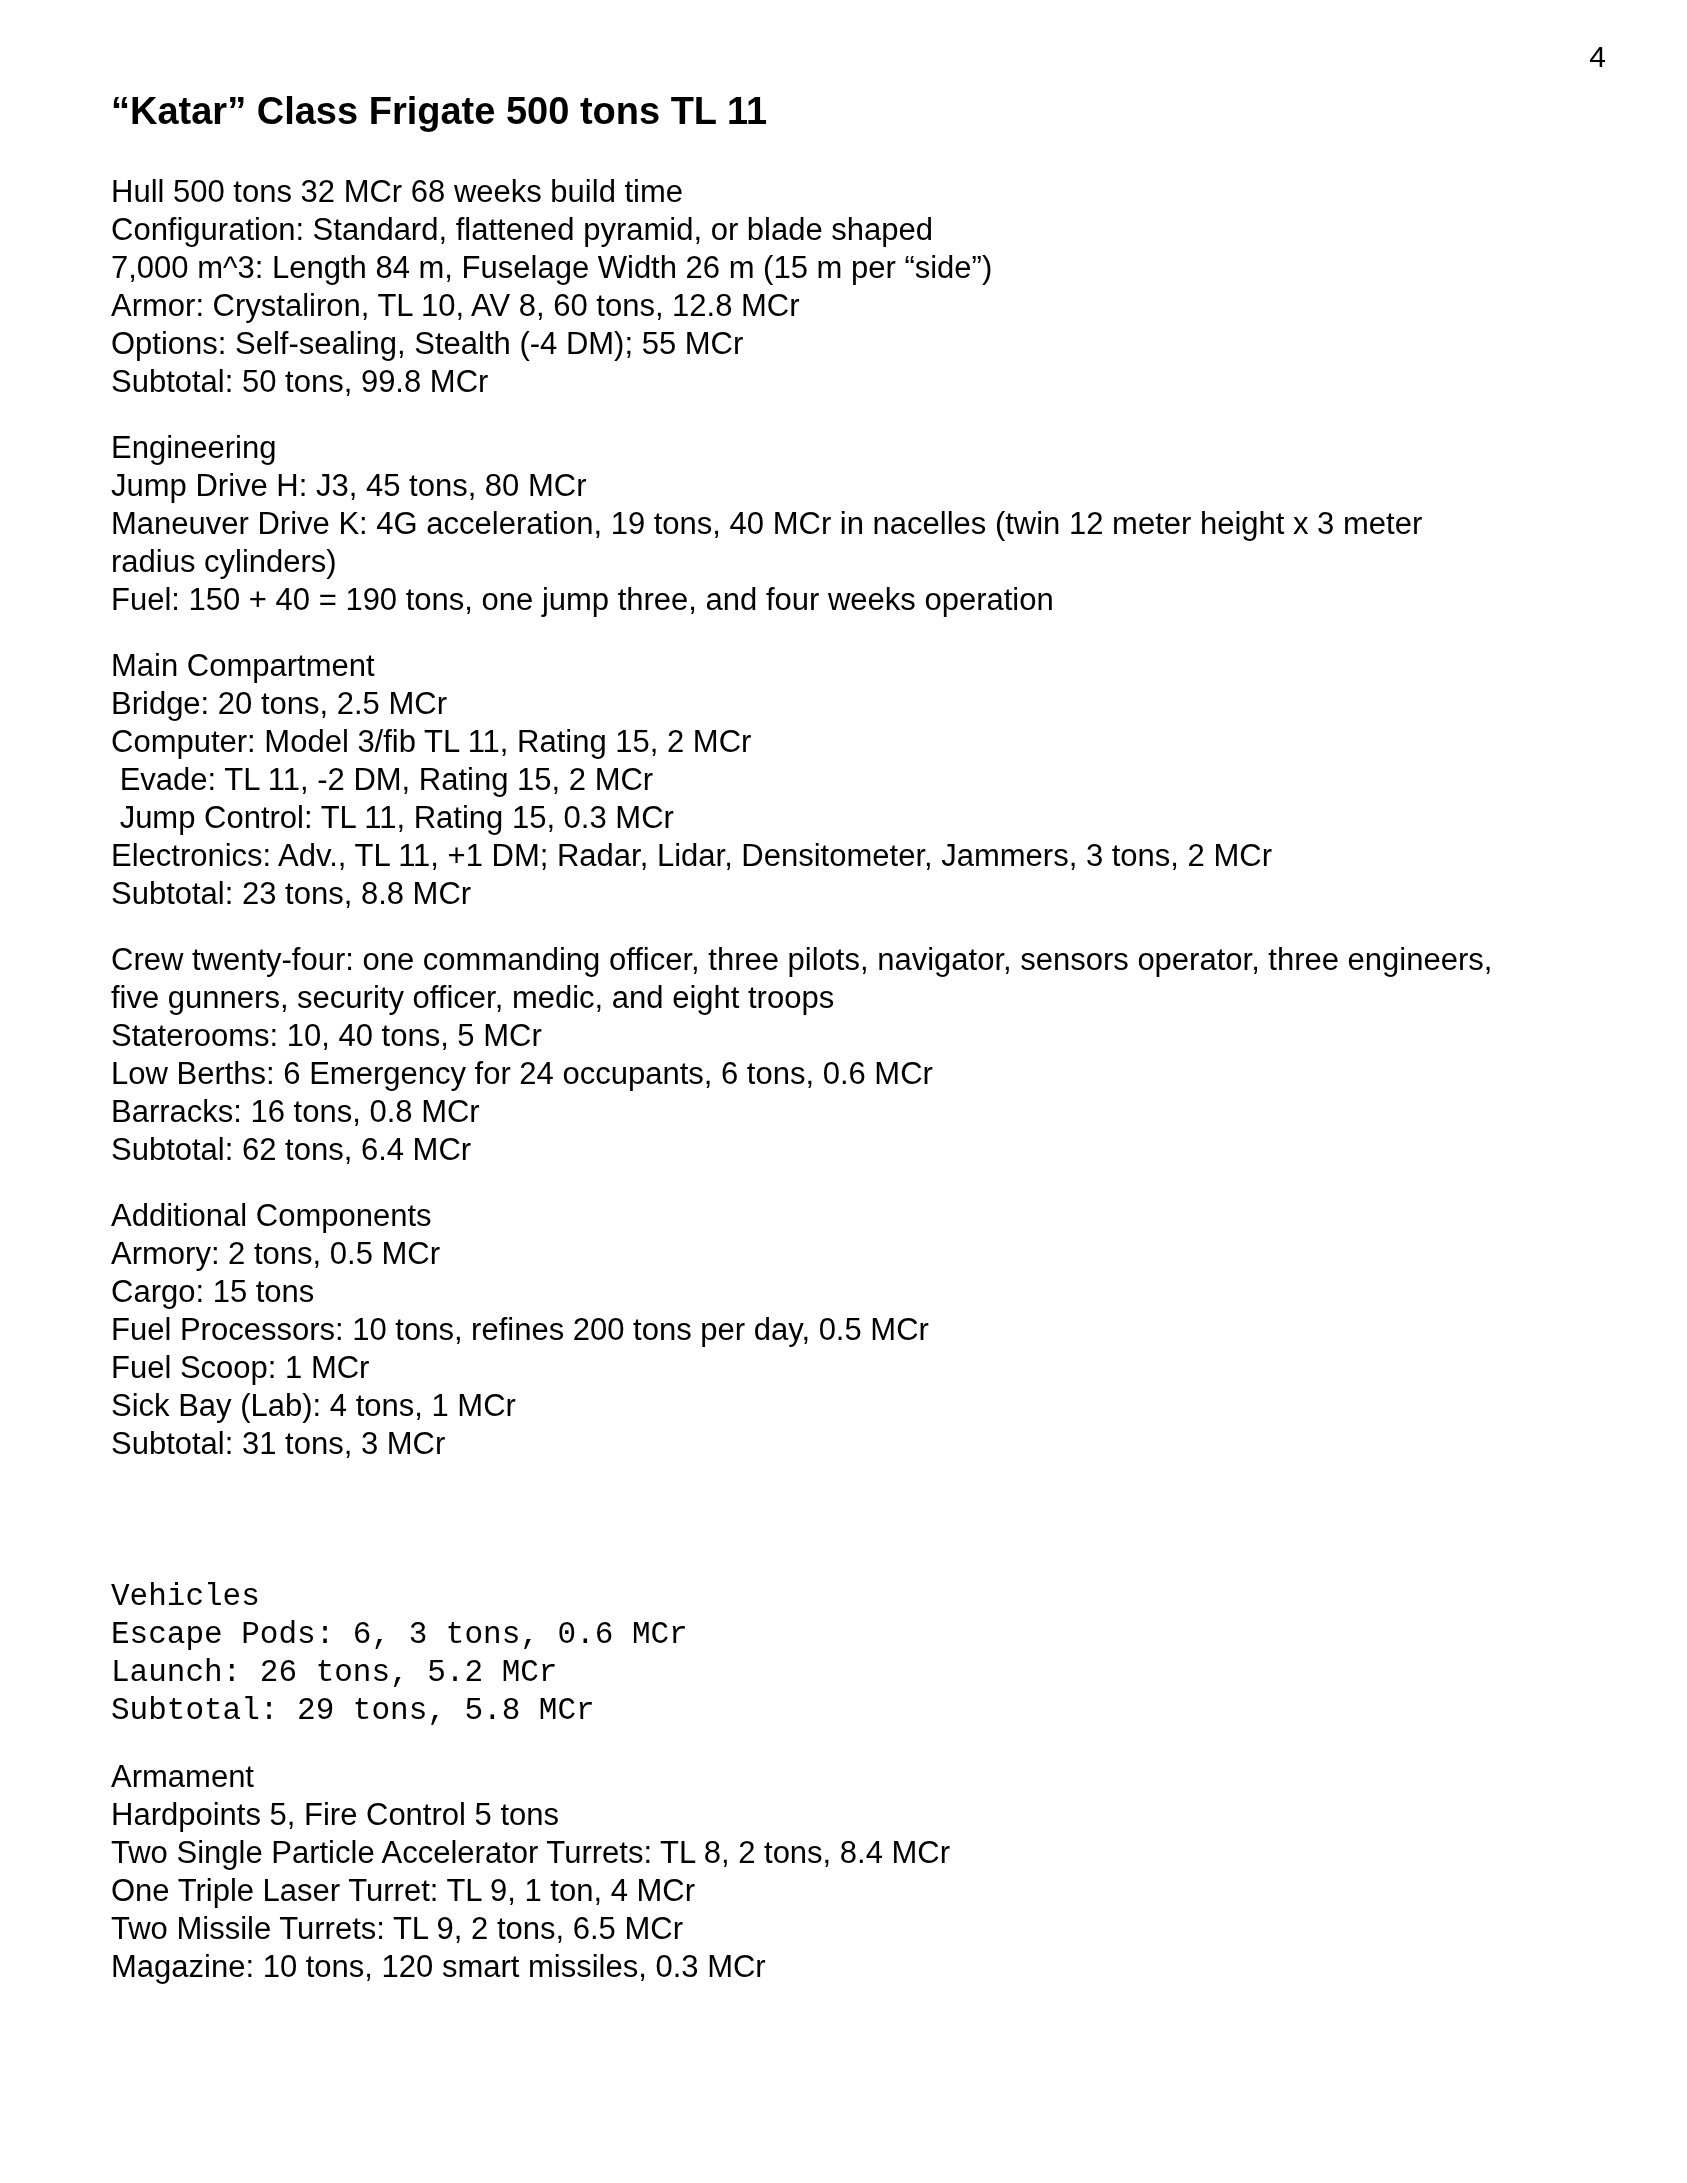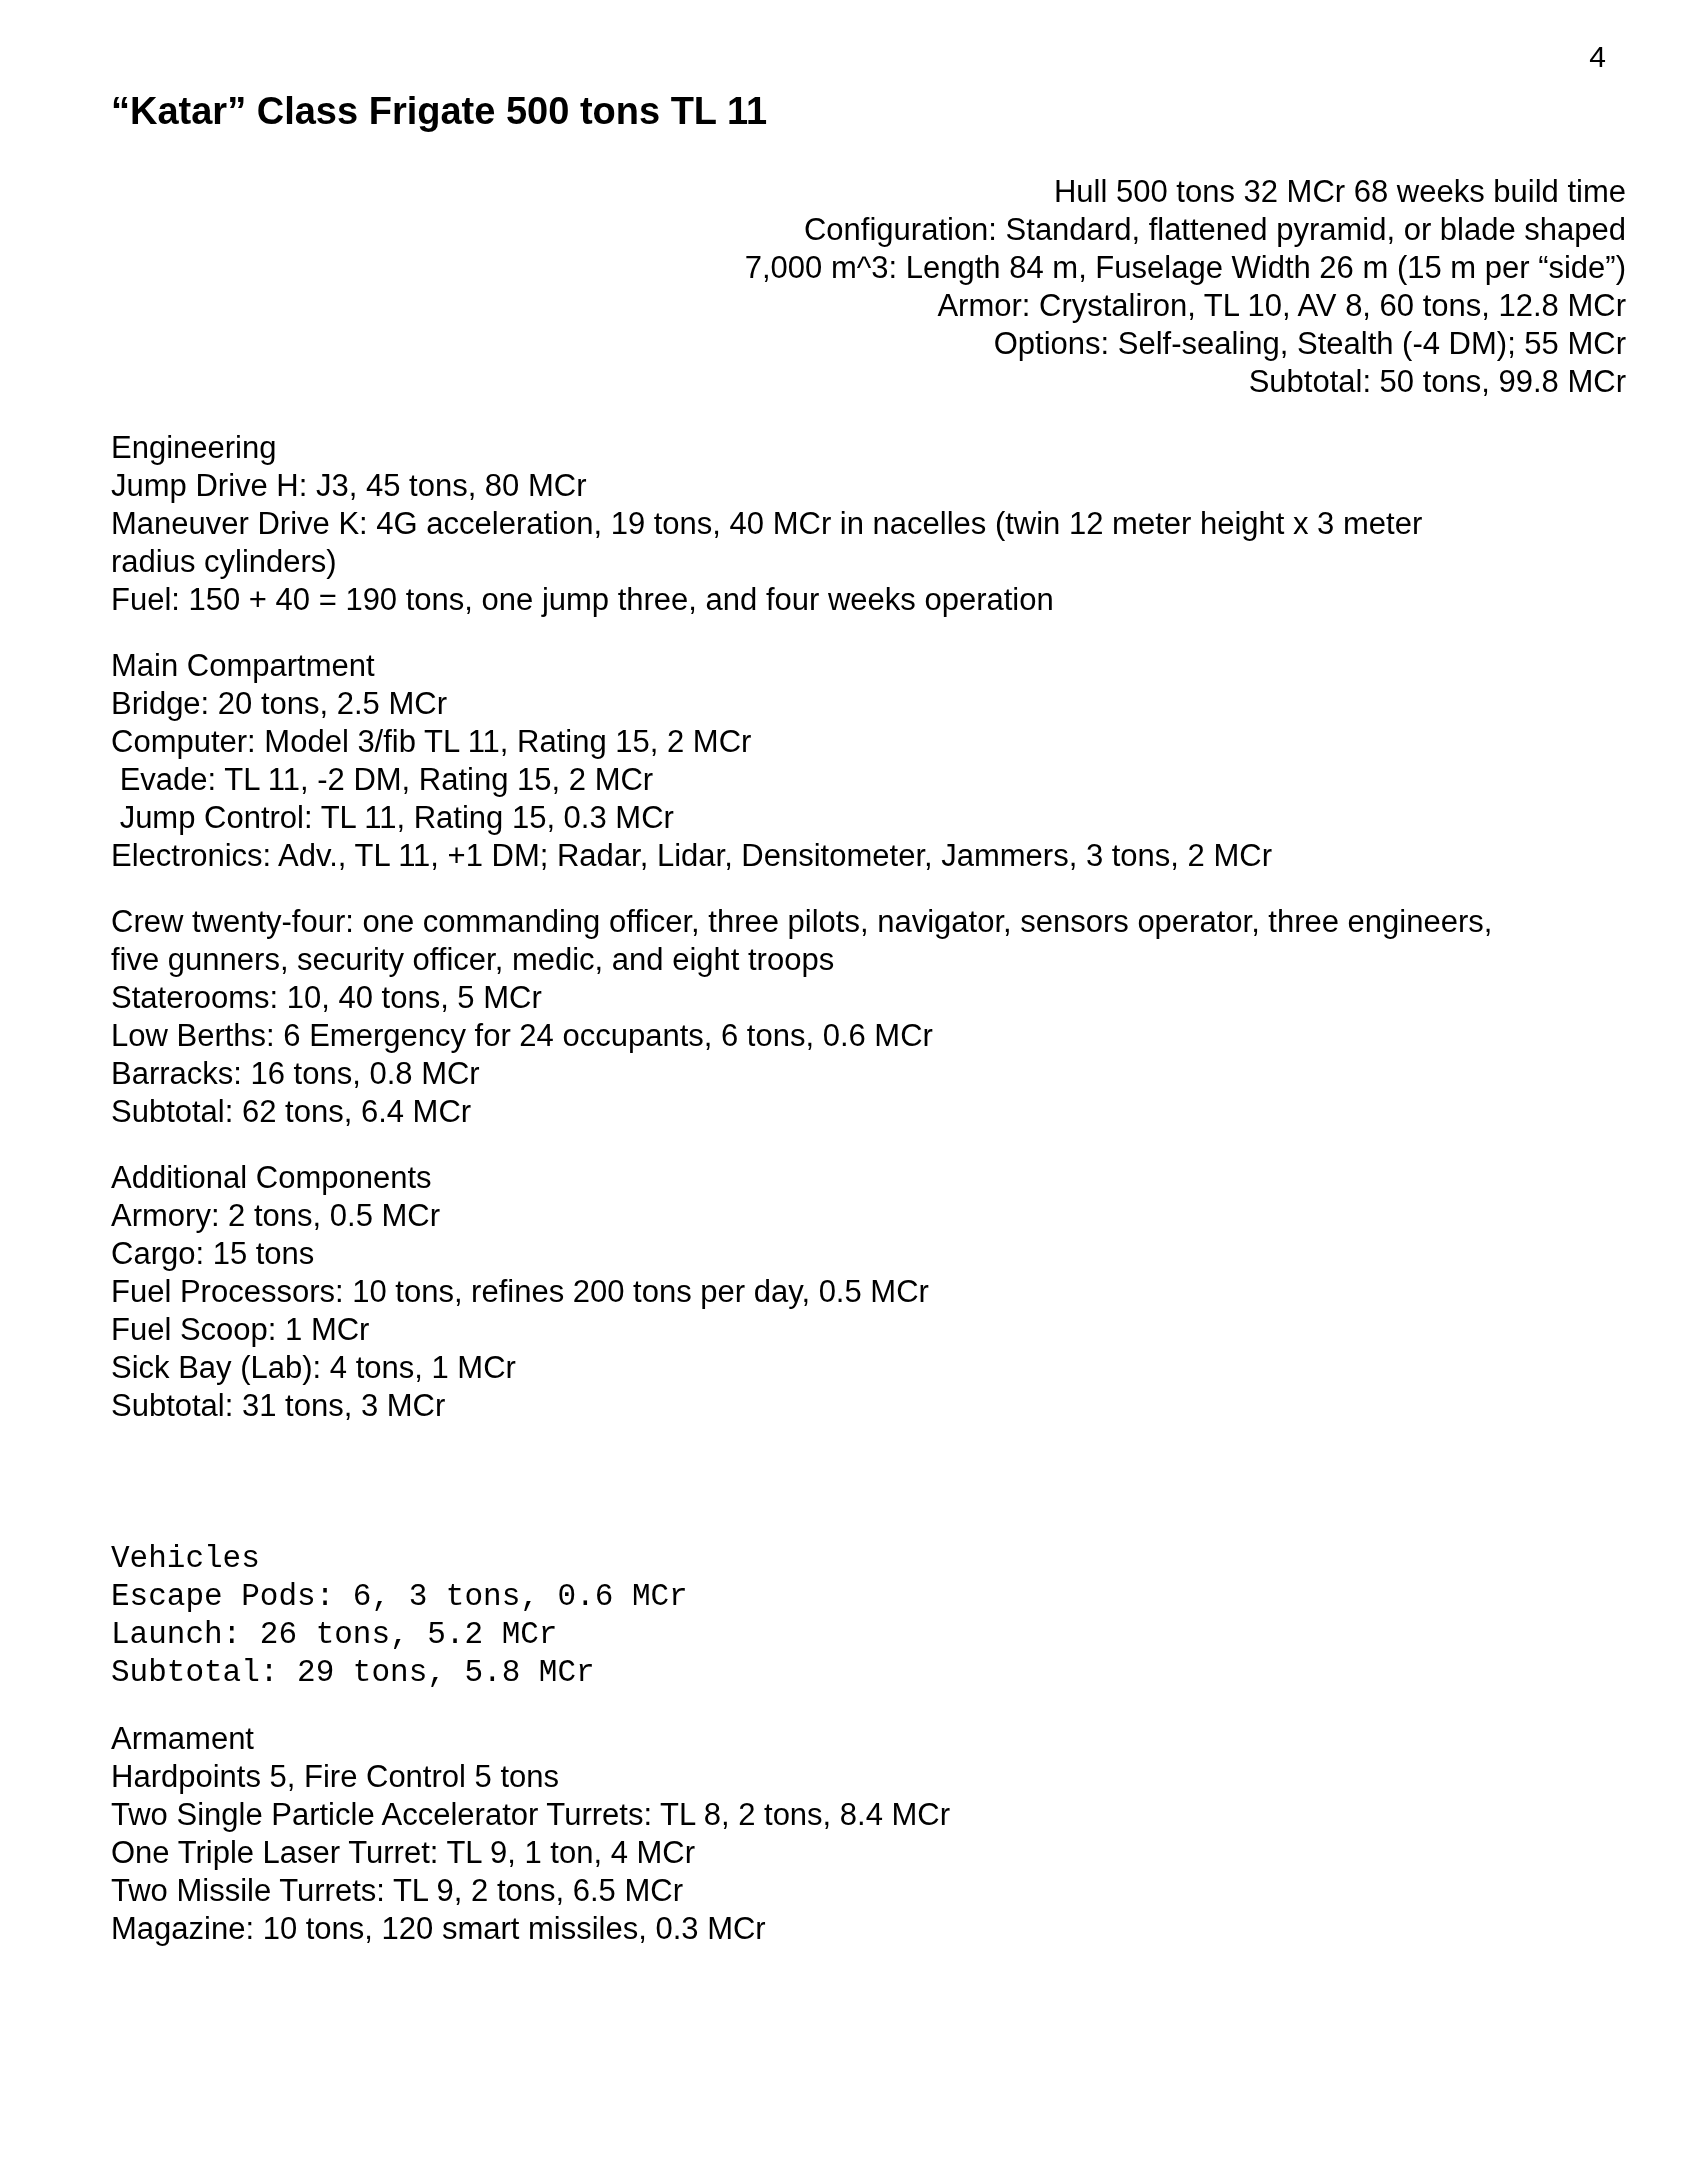--- a/index.html
+++ b/index.html
@@ -33,21 +33,20 @@
     font-weight: bold;
     line-height: 40px;
     margin: 0 0 42px 0;
     white-space: pre-wrap;
   }
   .section {
     margin-top: 28px;
   }
   .section.first {
     margin-top: 4px;
-    text-align: right;
   }
   .section.extra-gap {
     margin-top: 115px;
     font-family: Liberation Mono, monospace;
   }
   .line {
     font-size: 31px;
     line-height: 38px;
     white-space: pre-wrap;
   }
@@ -75,20 +74,21 @@
         <div class="line">radius cylinders)</div>
         <div class="line">Fuel: 150 + 40 = 190 tons, one jump three, and four weeks operation</div>
       </div>
       <div class="section">
         <div class="line">Main Compartment</div>
         <div class="line">Bridge: 20 tons, 2.5 MCr</div>
         <div class="line">Computer: Model 3/fib TL 11, Rating 15, 2 MCr</div>
         <div class="line"> Evade: TL 11, -2 DM, Rating 15, 2 MCr</div>
         <div class="line"> Jump Control: TL 11, Rating 15, 0.3 MCr</div>
         <div class="line">Electronics: Adv., TL 11, +1 DM; Radar, Lidar, Densitometer, Jammers, 3 tons, 2 MCr</div>
+        <div class="line">Subtotal: 23 tons, 8.8 MCr</div>
       </div>
       <div class="section">
         <div class="line">Crew twenty-four: one commanding officer, three pilots, navigator, sensors operator, three engineers,</div>
         <div class="line">five gunners, security officer, medic, and eight troops</div>
         <div class="line">Staterooms: 10, 40 tons, 5 MCr</div>
         <div class="line">Low Berths: 6 Emergency for 24 occupants, 6 tons, 0.6 MCr</div>
         <div class="line">Barracks: 16 tons, 0.8 MCr</div>
         <div class="line">Subtotal: 62 tons, 6.4 MCr</div>
       </div>
       <div class="section">

